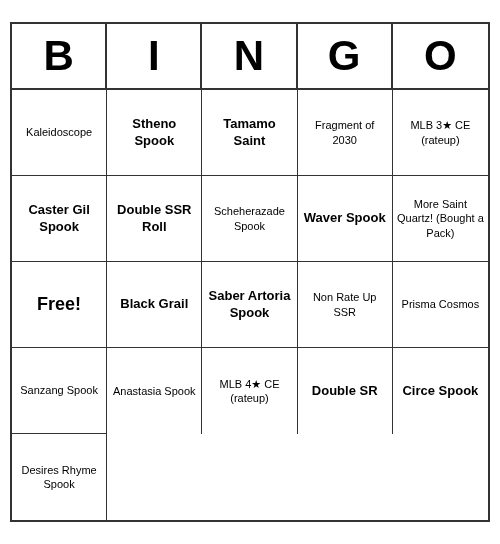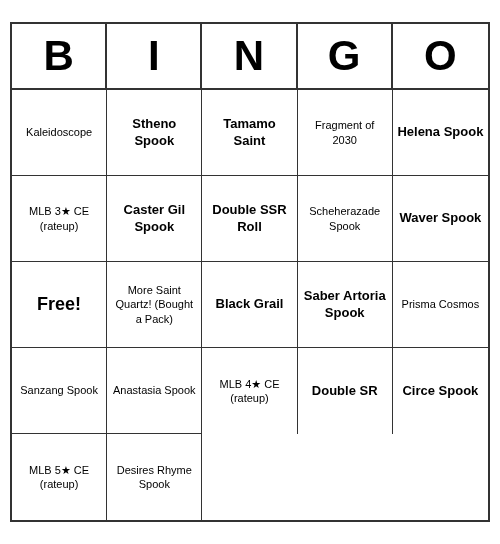--- a/index.html
+++ b/index.html
@@ -77,32 +77,31 @@
       <div class="bingo-letter">I</div>
       <div class="bingo-letter">N</div>
       <div class="bingo-letter">G</div>
       <div class="bingo-letter">O</div>
     </div>
   <div class="bingo-grid">
   <div class="bingo-cell">Kaleidoscope</div>
       <div class="bingo-cell large-text">Stheno Spook</div>
       <div class="bingo-cell large-text">Tamamo Saint</div>
       <div class="bingo-cell">Fragment of 2030</div>
-      <div class="bingo-cell large-text">Helena Spook</div>
       <div class="bingo-cell">MLB 3★ CE (rateup)</div>
       <div class="bingo-cell large-text">Caster Gil Spook</div>
       <div class="bingo-cell large-text">Double SSR Roll</div>
       <div class="bingo-cell">Scheherazade Spook</div>
       <div class="bingo-cell large-text">Waver Spook</div>
+      <div class="bingo-cell">More Saint Quartz! (Bought a Pack)</div>
       <div class="bingo-cell free">Free!</div>
-      <div class="bingo-cell">More Saint Quartz! (Bought a Pack)</div>
       <div class="bingo-cell black-grail">Black Grail</div>
       <div class="bingo-cell large-text">Saber Artoria Spook</div>
+      <div class="bingo-cell">Non Rate Up SSR</div>
       <div class="bingo-cell">Prisma Cosmos</div>
       <div class="bingo-cell">Sanzang Spook</div>
       <div class="bingo-cell">Anastasia Spook</div>
       <div class="bingo-cell">MLB 4★ CE (rateup)</div>
       <div class="bingo-cell large-text">Double SR</div>
       <div class="bingo-cell large-text">Circe Spook</div>
-      <div class="bingo-cell">MLB 5★ CE (rateup)</div>
       <div class="bingo-cell">Desires Rhyme Spook</div>
     </div>
 </div>
 
 </body></html>

